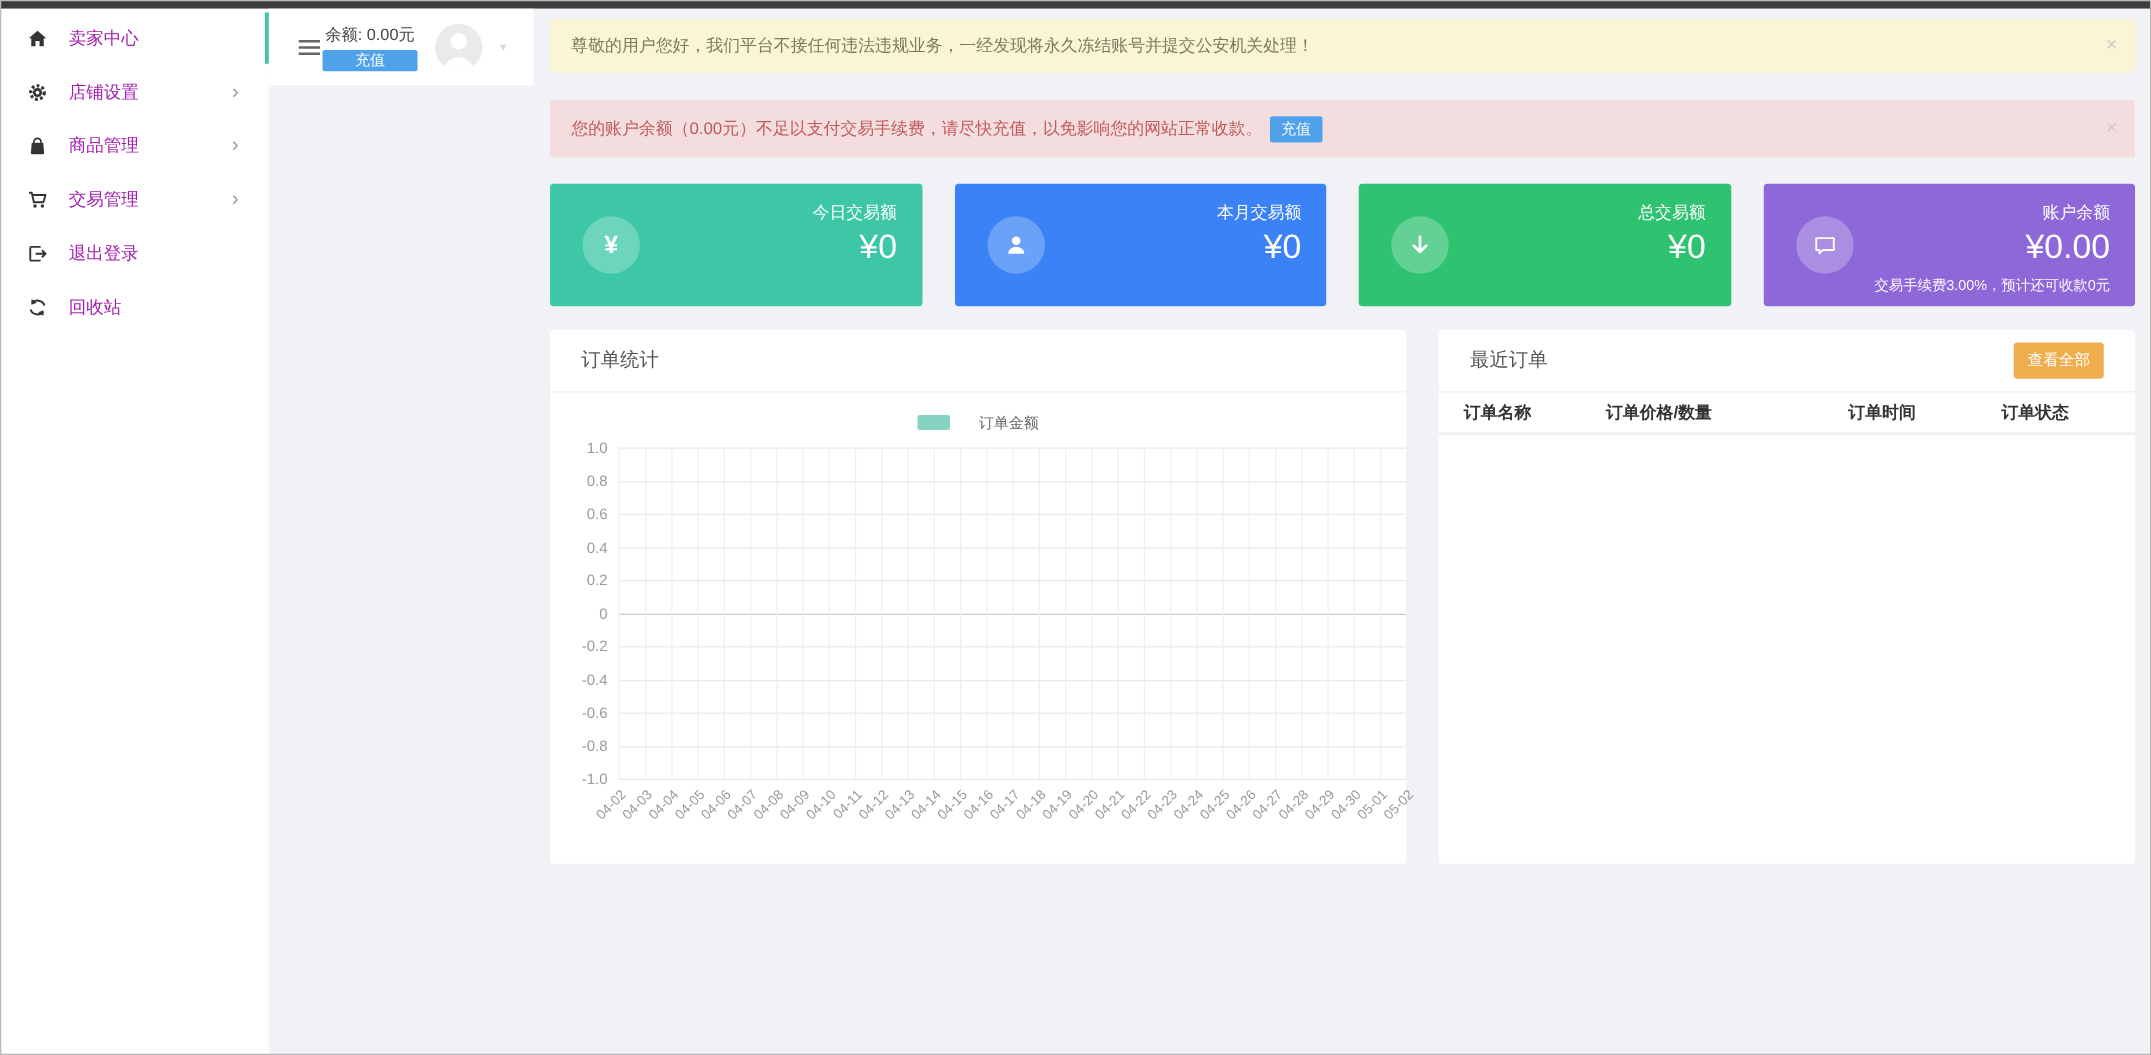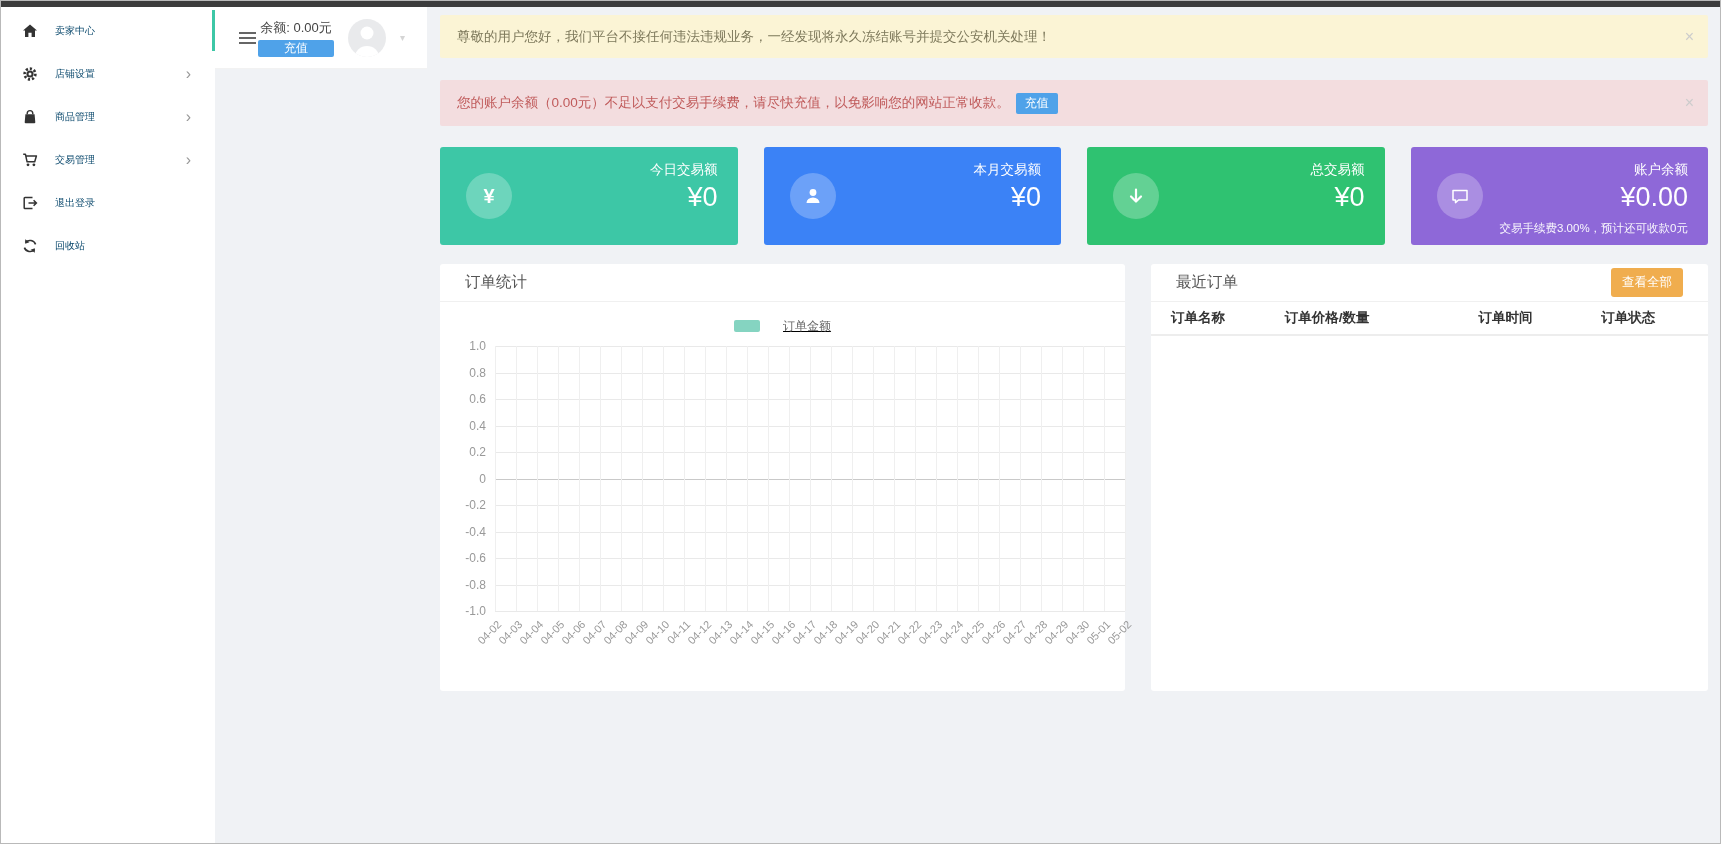--- a/index.html
+++ b/index.html
@@ -11,21 +11,21 @@
 
   
   .sidebar { width:215px; min-width:215px; background:#fff; z-index:2; }
   .logo-box { height:62px; display:flex; align-items:center; padding-left:28px; gap:9px; }
   .brand-text { display:flex; flex-direction:column; line-height:1; }
   .brand-name { font-size:27px; font-weight:bold; color:#2b2b2b; letter-spacing:2px; }
   .brand-domain { font-size:10px; color:#999; letter-spacing:3px; margin-top:5px; }
   .menu { margin-top:2px; }
   .menu-item { position:relative; height:43px; display:flex; align-items:center; padding:0 24px 0 22px; cursor:pointer; }
   .mi-icon { width:17px; display:flex; align-items:center; margin-right:16px; }
-  .mi-label { font-size:10px; color:#0c4a6e; }
+  .mi-label { font-size:14px; color:#a21caf; }
   .mi-caret { margin-left:auto; color:#999; font-size:16px; line-height:1; }
   .menu-item.active::after { content:""; position:absolute; right:0; top:1px; bottom:1px; width:3px; background:#3dc7a6; }
 
   
   .main { flex:1; display:flex; background:#f0f2f5; }
   .header { height:62px; background:#fff; display:flex; align-items:center; padding:0 22px; border-bottom:1px solid #f2f2f2; }
   .hamburger { display:flex; flex-direction:column; gap:3px; cursor:pointer; padding:4px 2px; }
   .hamburger span { width:17px; height:2px; background:#666; }
   .header-right { margin-left:auto; display:flex; align-items:center; gap:14px; }
   .balance-block { display:flex; flex-direction:column; align-items:center; gap:3px; }
@@ -48,26 +48,26 @@
   .stat-card { position:relative; flex:1; height:98px; border-radius:3px; color:#fff; }
   .sc-icon { position:absolute; left:26px; top:26px; width:46px; height:46px; border-radius:50%; background:rgba(255,255,255,.25); display:flex; align-items:center; justify-content:center; font-size:20px; font-weight:bold; }
   .sc-body { position:absolute; right:20px; top:14px; text-align:right; }
   .sc-label { font-size:13.5px; }
   .sc-value { font-size:27px; font-weight:500; margin-top:3px; }
   .sc-note { position:absolute; right:20px; bottom:9px; font-size:11.5px; opacity:.95; }
 
   
   .panels-row { display:flex; gap:26px; }
   .panel { flex:1; background:#fff; border-radius:3px; height:427px; position:relative; }
-  .panel-head { height:38px; display:flex; align-items:center; padding:0 25px; border-bottom:1px solid #f0f0f0; }
+  .panel-head { height:50px; display:flex; align-items:center; padding:0 25px; border-bottom:1px solid #f0f0f0; }
   .panel-title { font-size:15.5px; color:#555; }
   .view-all-btn { margin-left:auto; background:#f0ad4e; color:#fff; border:none; border-radius:3px; font-size:12.5px; padding:6px 11px; cursor:pointer; }
 
   
-  .chart-legend { display:flex; justify-content:center; align-items:center; gap:23px; margin-top:17px; height:14px;text-decoration:underline; }
+  .chart-legend { display:flex; justify-content:center; align-items:center; gap:23px; margin-top:17px; height:14px; }
   .legend-swatch { width:26px; height:12px; border-radius:2px; background:#85d4c1; }
   .legend-label { font-size:12px; color:#666; }
   .plot-wrap { position:relative; margin:13px 0 0 55px; width:630px; height:265px; }
   .hline { position:absolute; left:0; right:0; height:1px; background:#e9e9e9; }
   .hline.zero { background:#c9c9c9; }
   .vline { position:absolute; top:0; bottom:0; width:1px; background:#efefef; }
   .ylab { position:absolute; right:100%; margin-right:9px; transform:translateY(-50%); font-size:12px; color:#999; white-space:nowrap; }
   .xlab { position:absolute; top:100%; margin-top:7px; font-size:11px; color:#999; white-space:nowrap; transform:translateX(-100%) rotate(-45deg); transform-origin:100% 0; }
 
   

